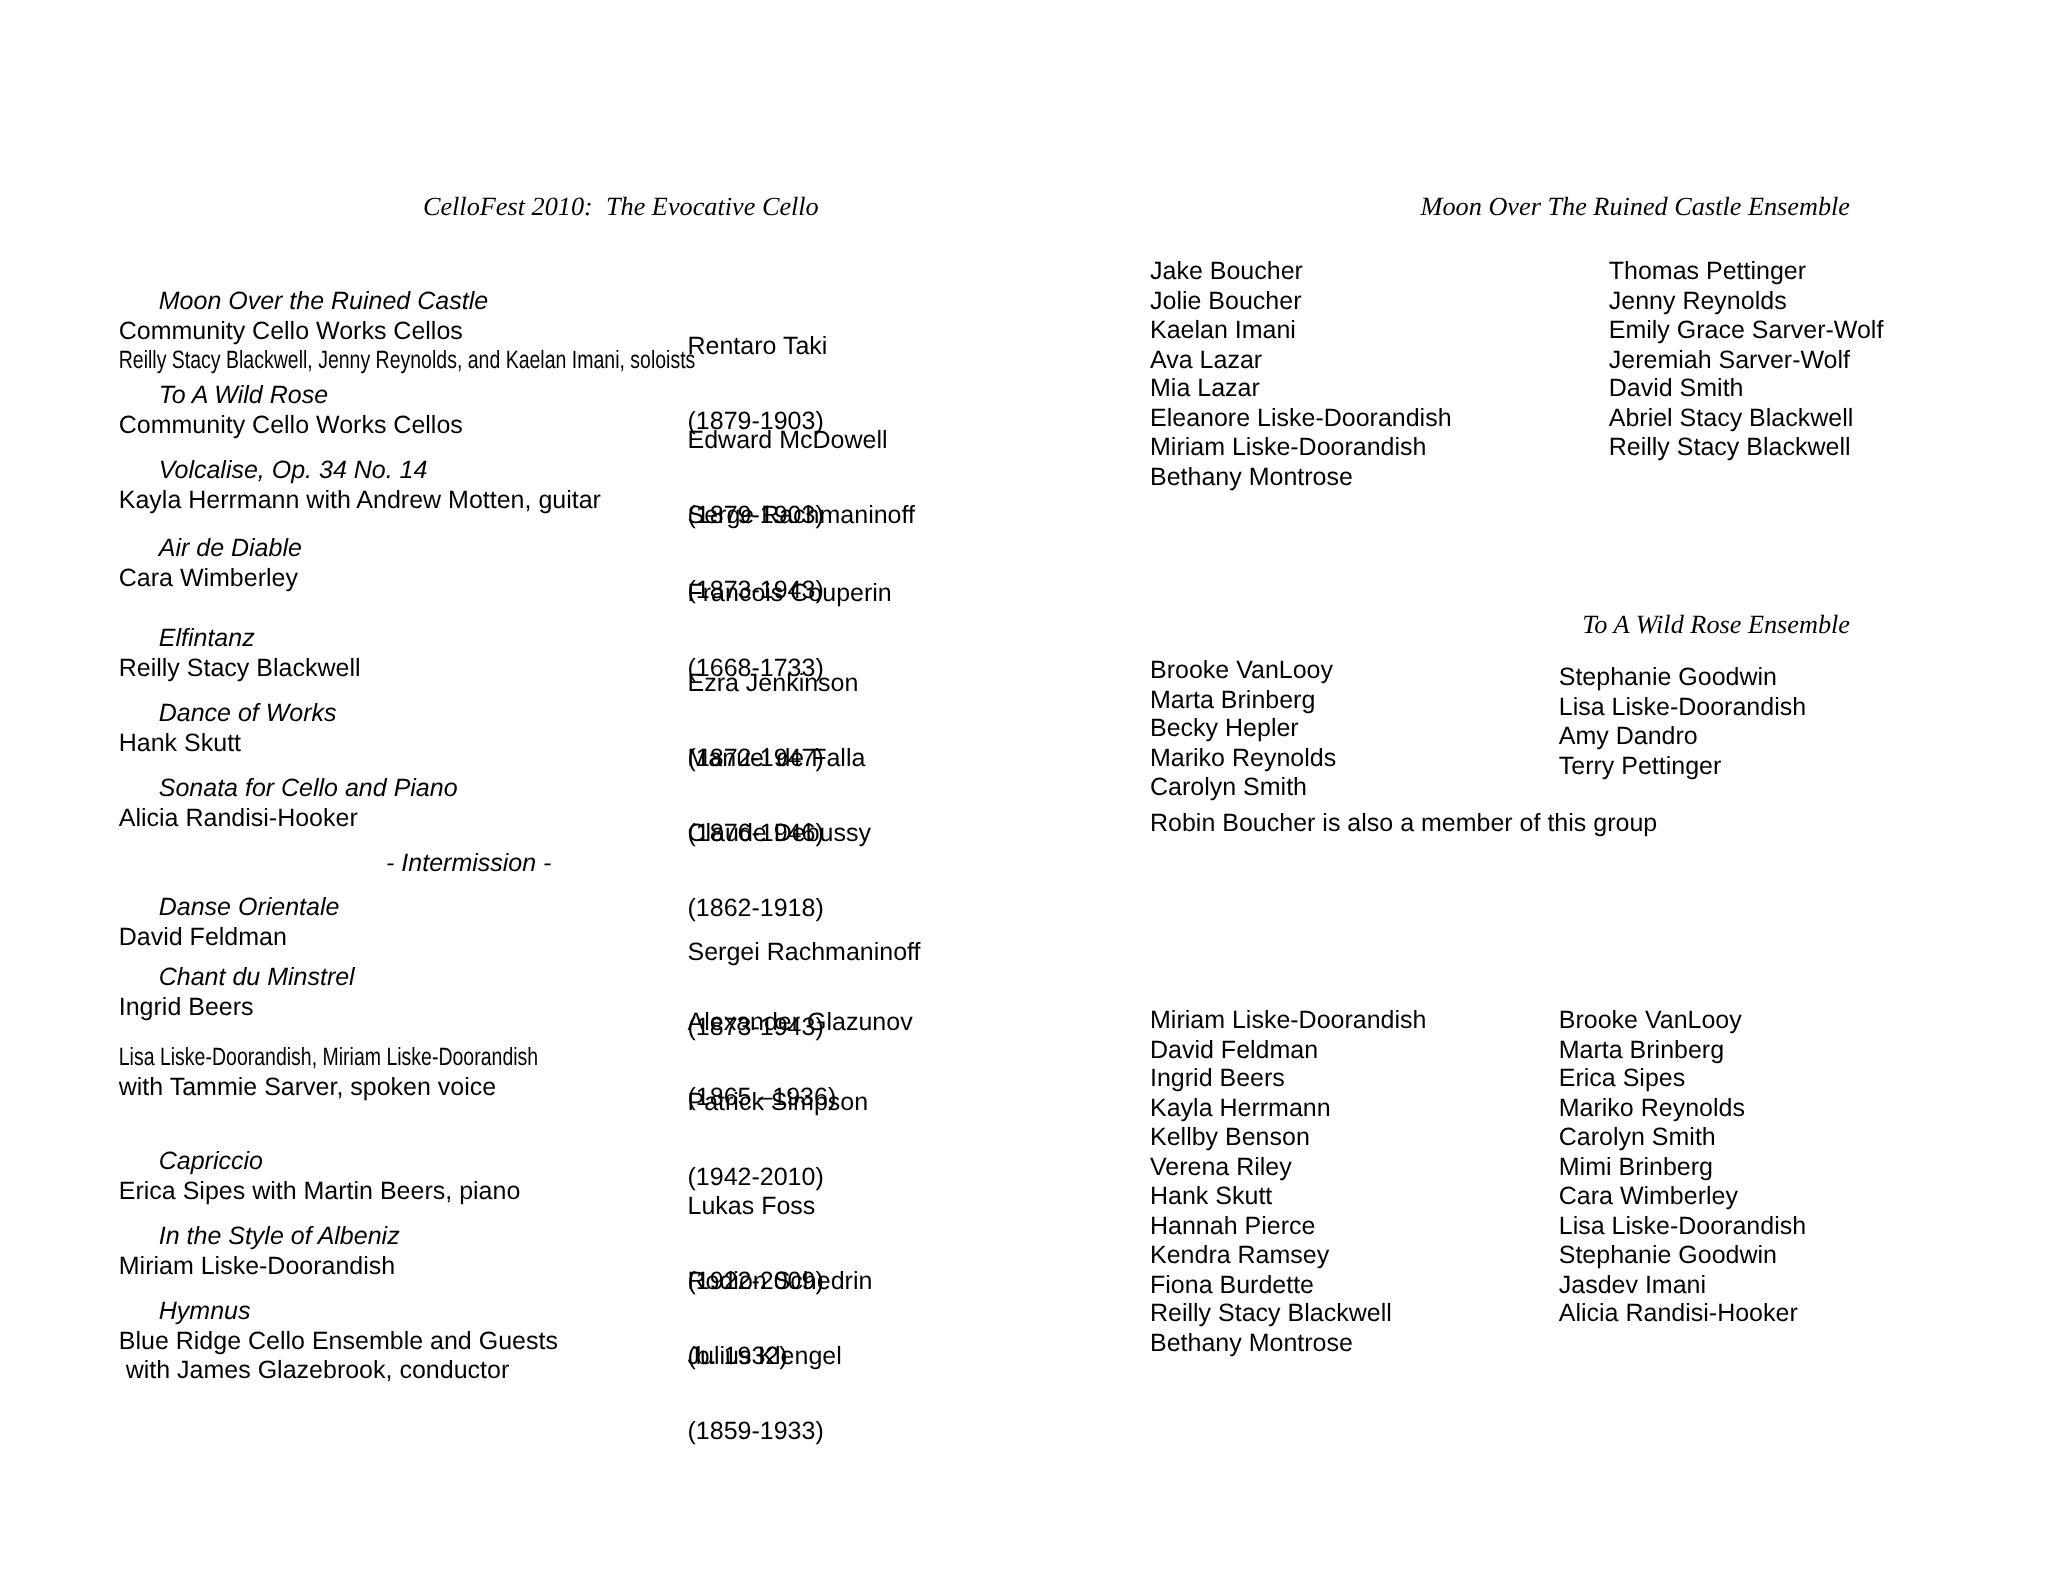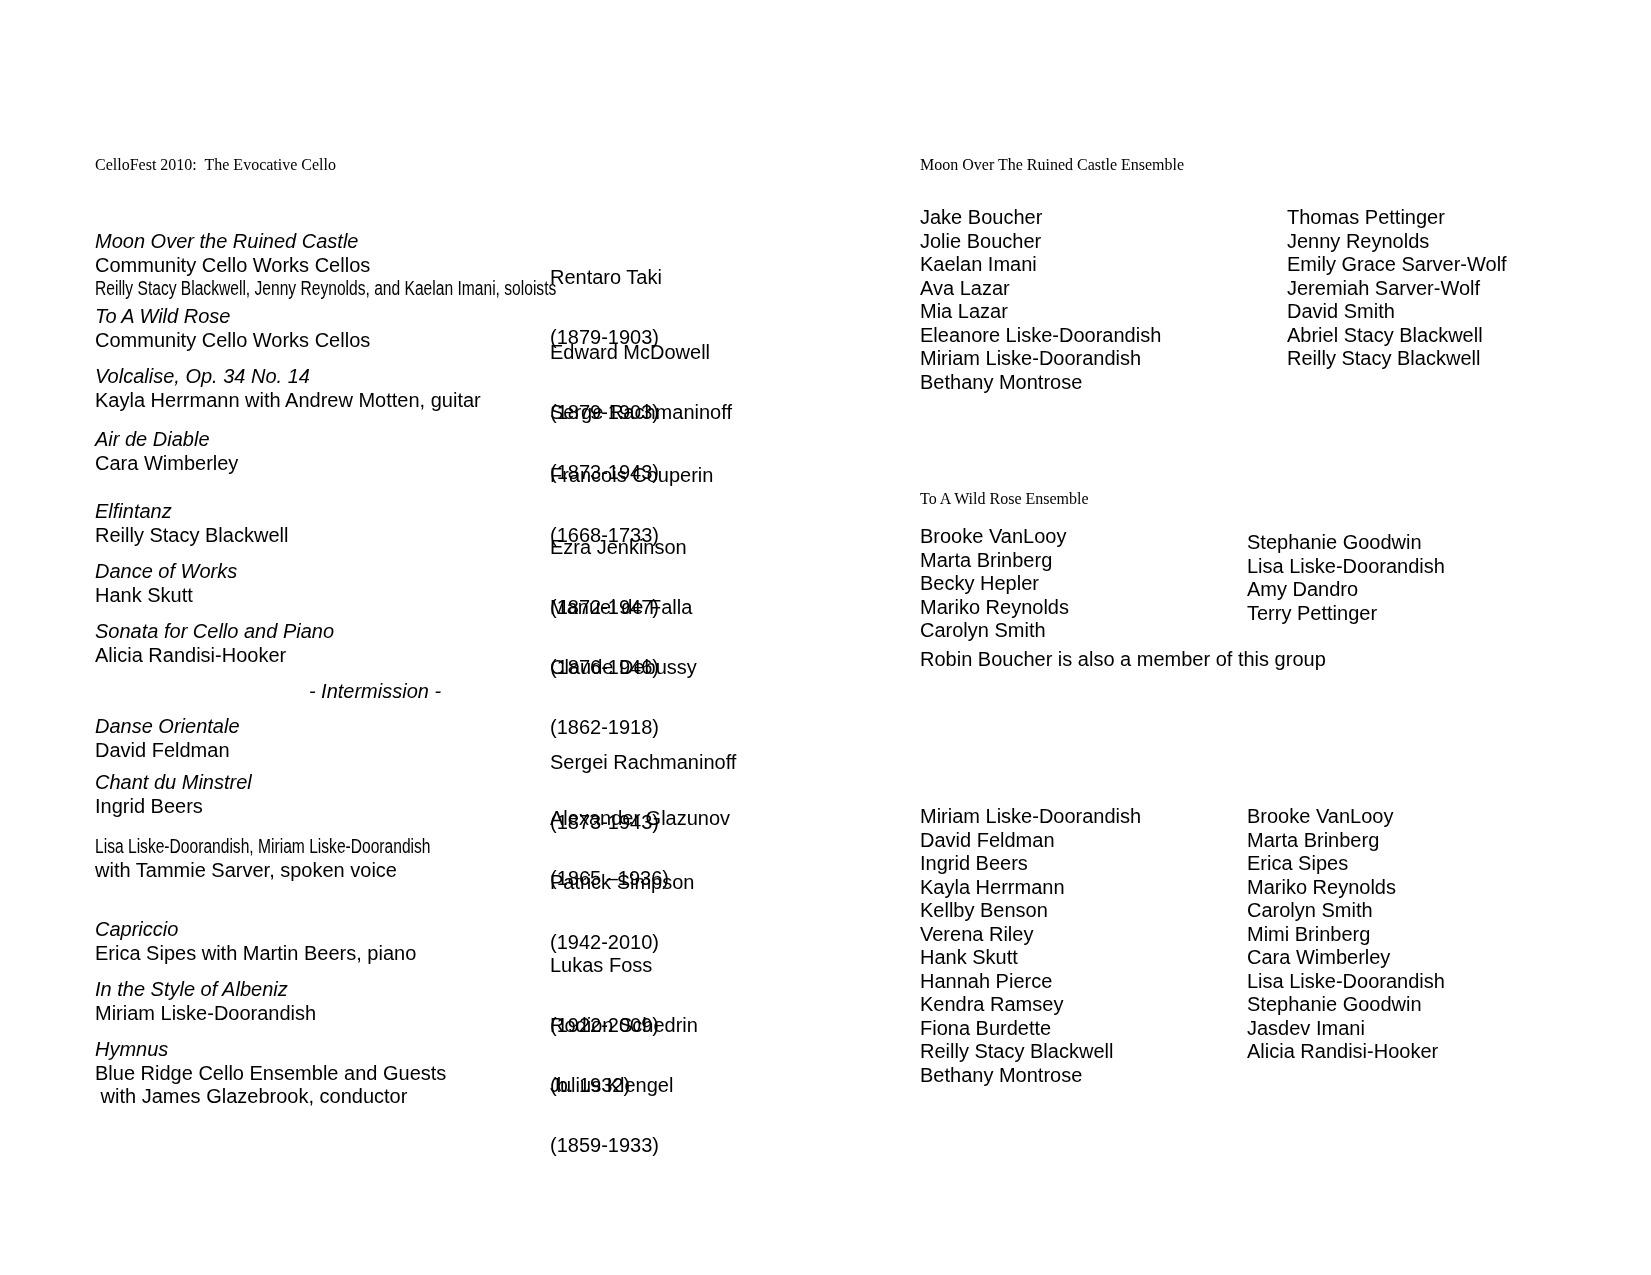--- a/index.html
+++ b/index.html
@@ -1,29 +1,29 @@
 <!DOCTYPE html>
 <html><head>
 <meta charset="utf-8">
 <style>
   html,body { margin:0; padding:0; background:#ffffff; }
   .canvas {
     position:relative; width:1651px; height:1275px; background:#ffffff;
     color:#000000; font-family:"Liberation Sans", sans-serif; overflow:hidden;
   }
   .line { font-size:20px; line-height:23.5px; white-space:pre; }
-  .piece { font-style:italic; }
+  .piece { font-style:italic;margin-left:32px; }
   .roman { font-style:normal; }
   .narrow { transform:scaleX(0.78); transform-origin:0 50%; }
   .entry { position:absolute; left:95px; width:660px; }
   .composer { position:absolute; left:455px; top:0; white-space:pre; }
   .stitle {
-    position:absolute; text-align:left; white-space:pre;
-    font-family:"Liberation Serif", serif; 
-    font-size:16px; line-height:26px;
+    position:absolute; text-align:right; white-space:pre;
+    font-family:"Liberation Serif", serif; font-style:italic;
+    font-size:21px; line-height:26px;
   }
   .inter { position:absolute; text-align:center; font-style:italic; }
   .col { position:absolute; }
   .note { position:absolute; }
 </style>
 </head>
 <body>
 
 <div class="canvas">
 

